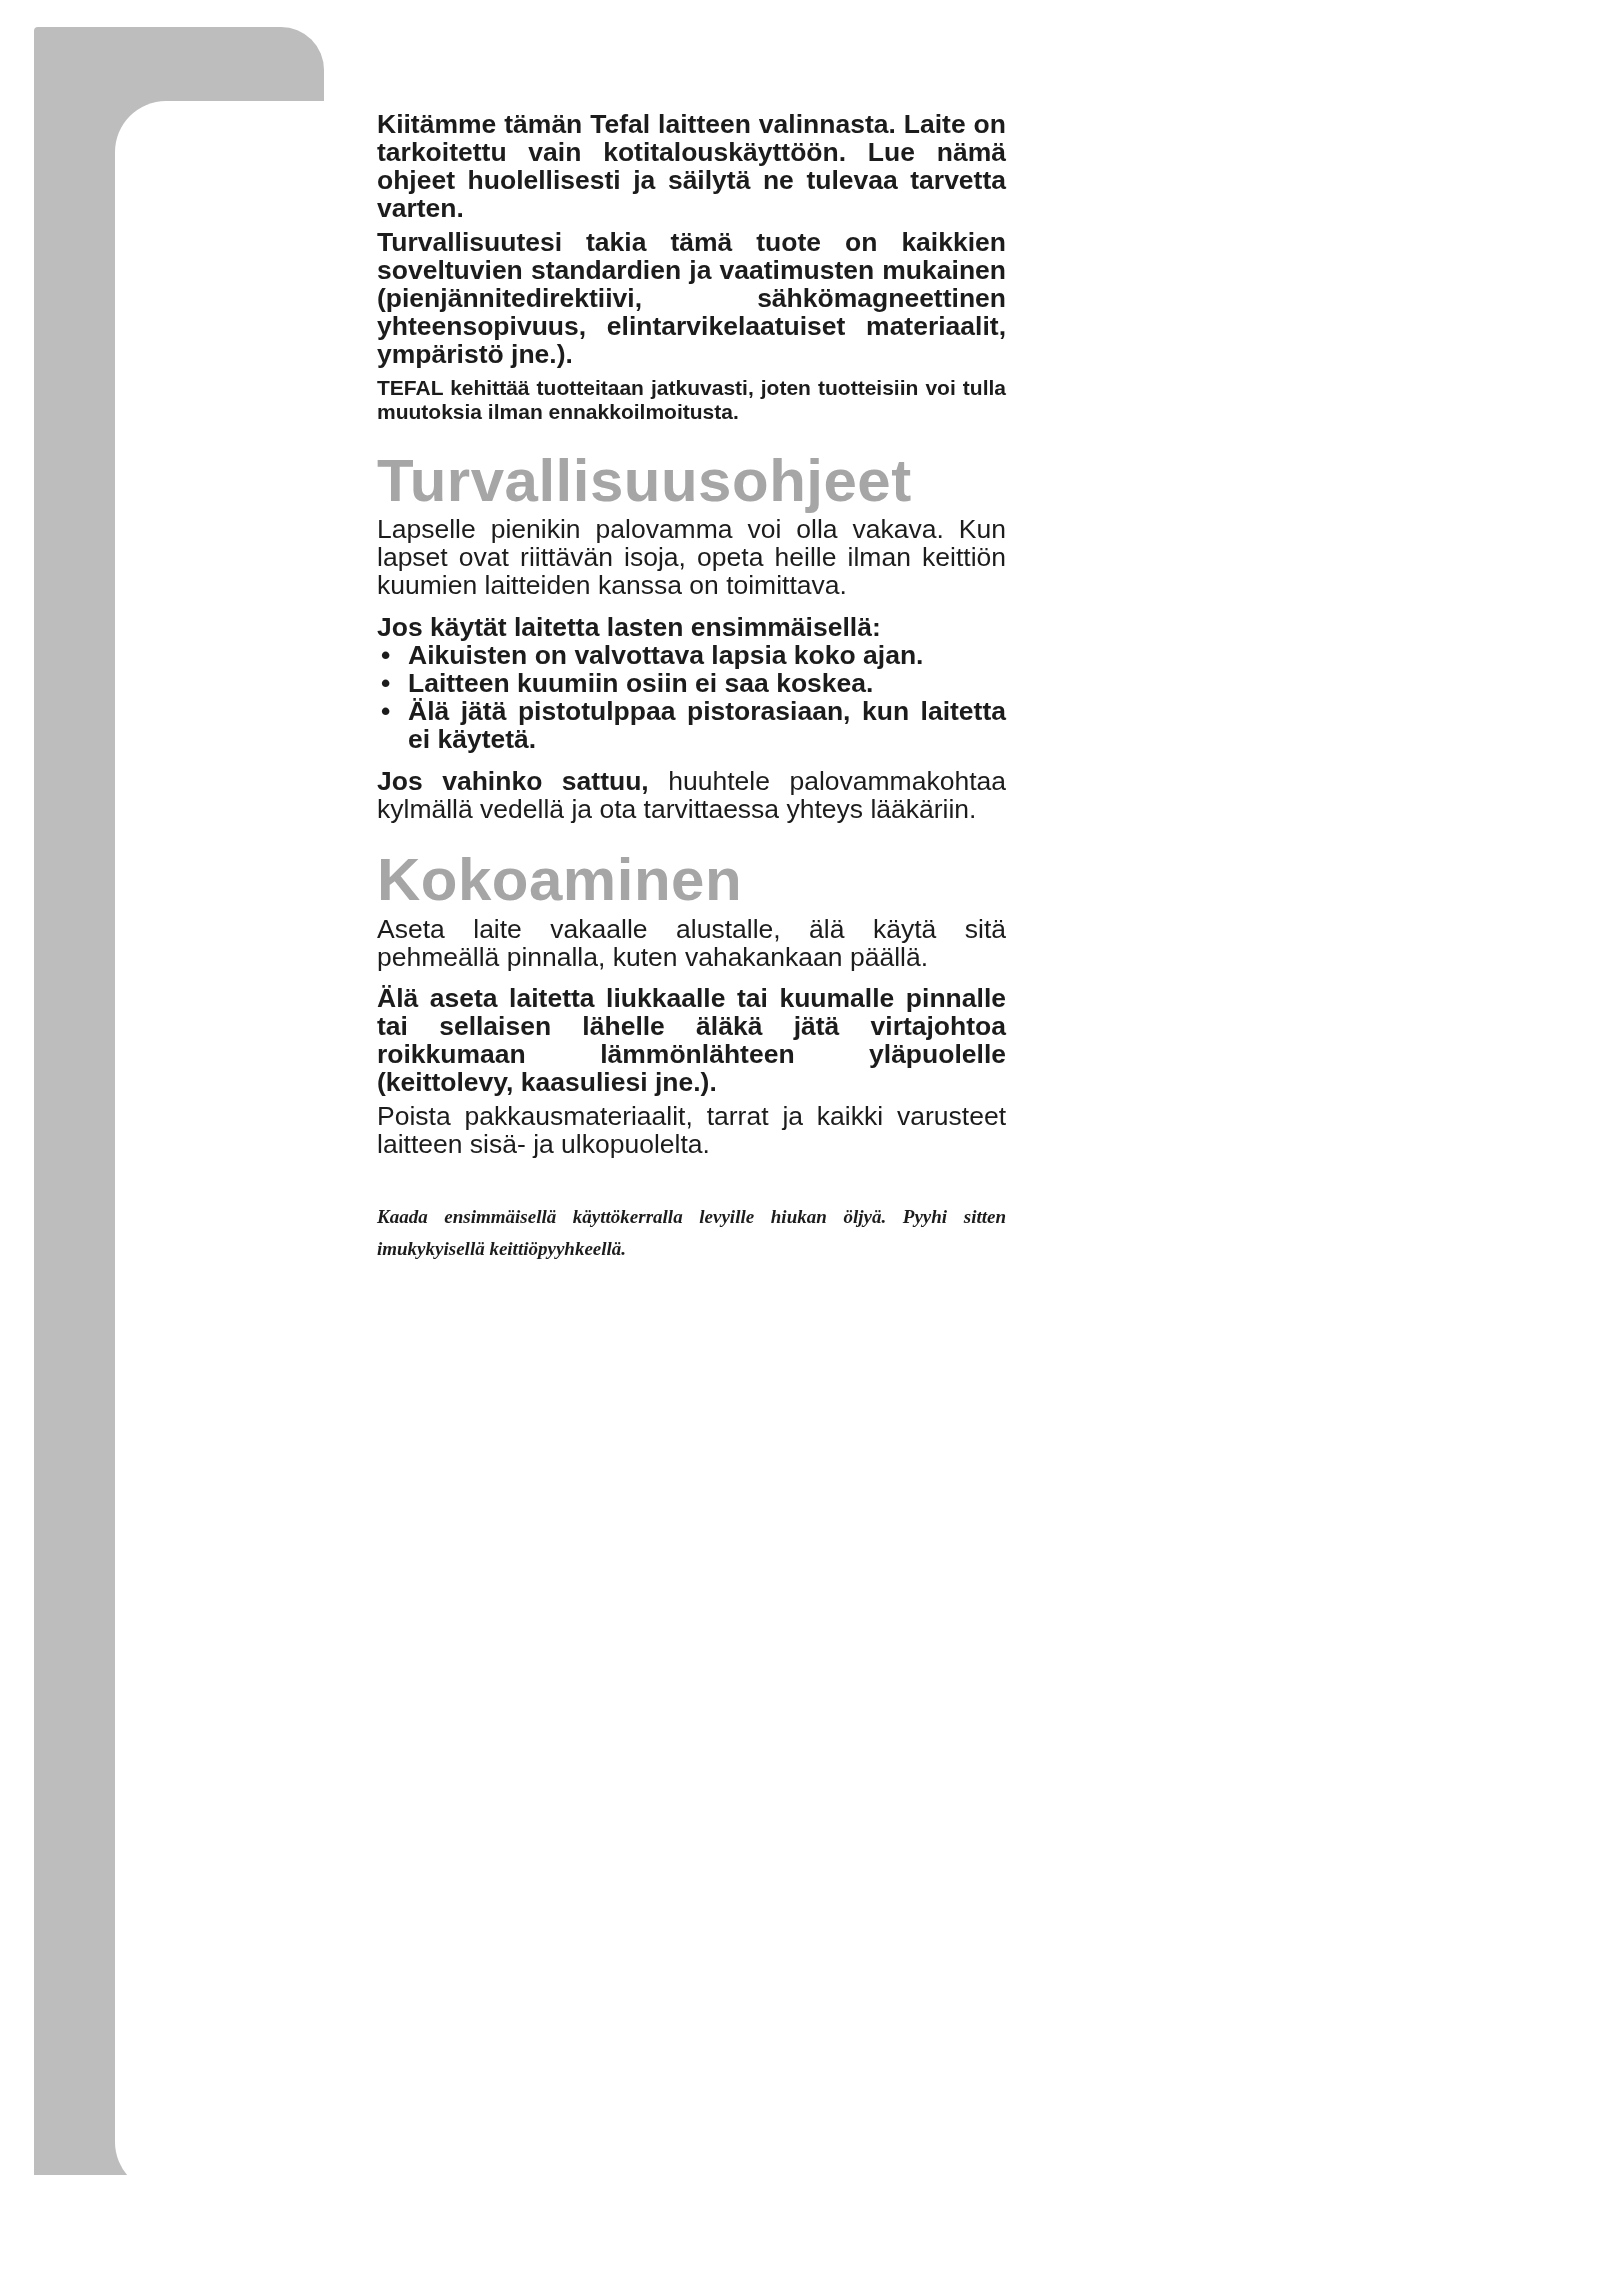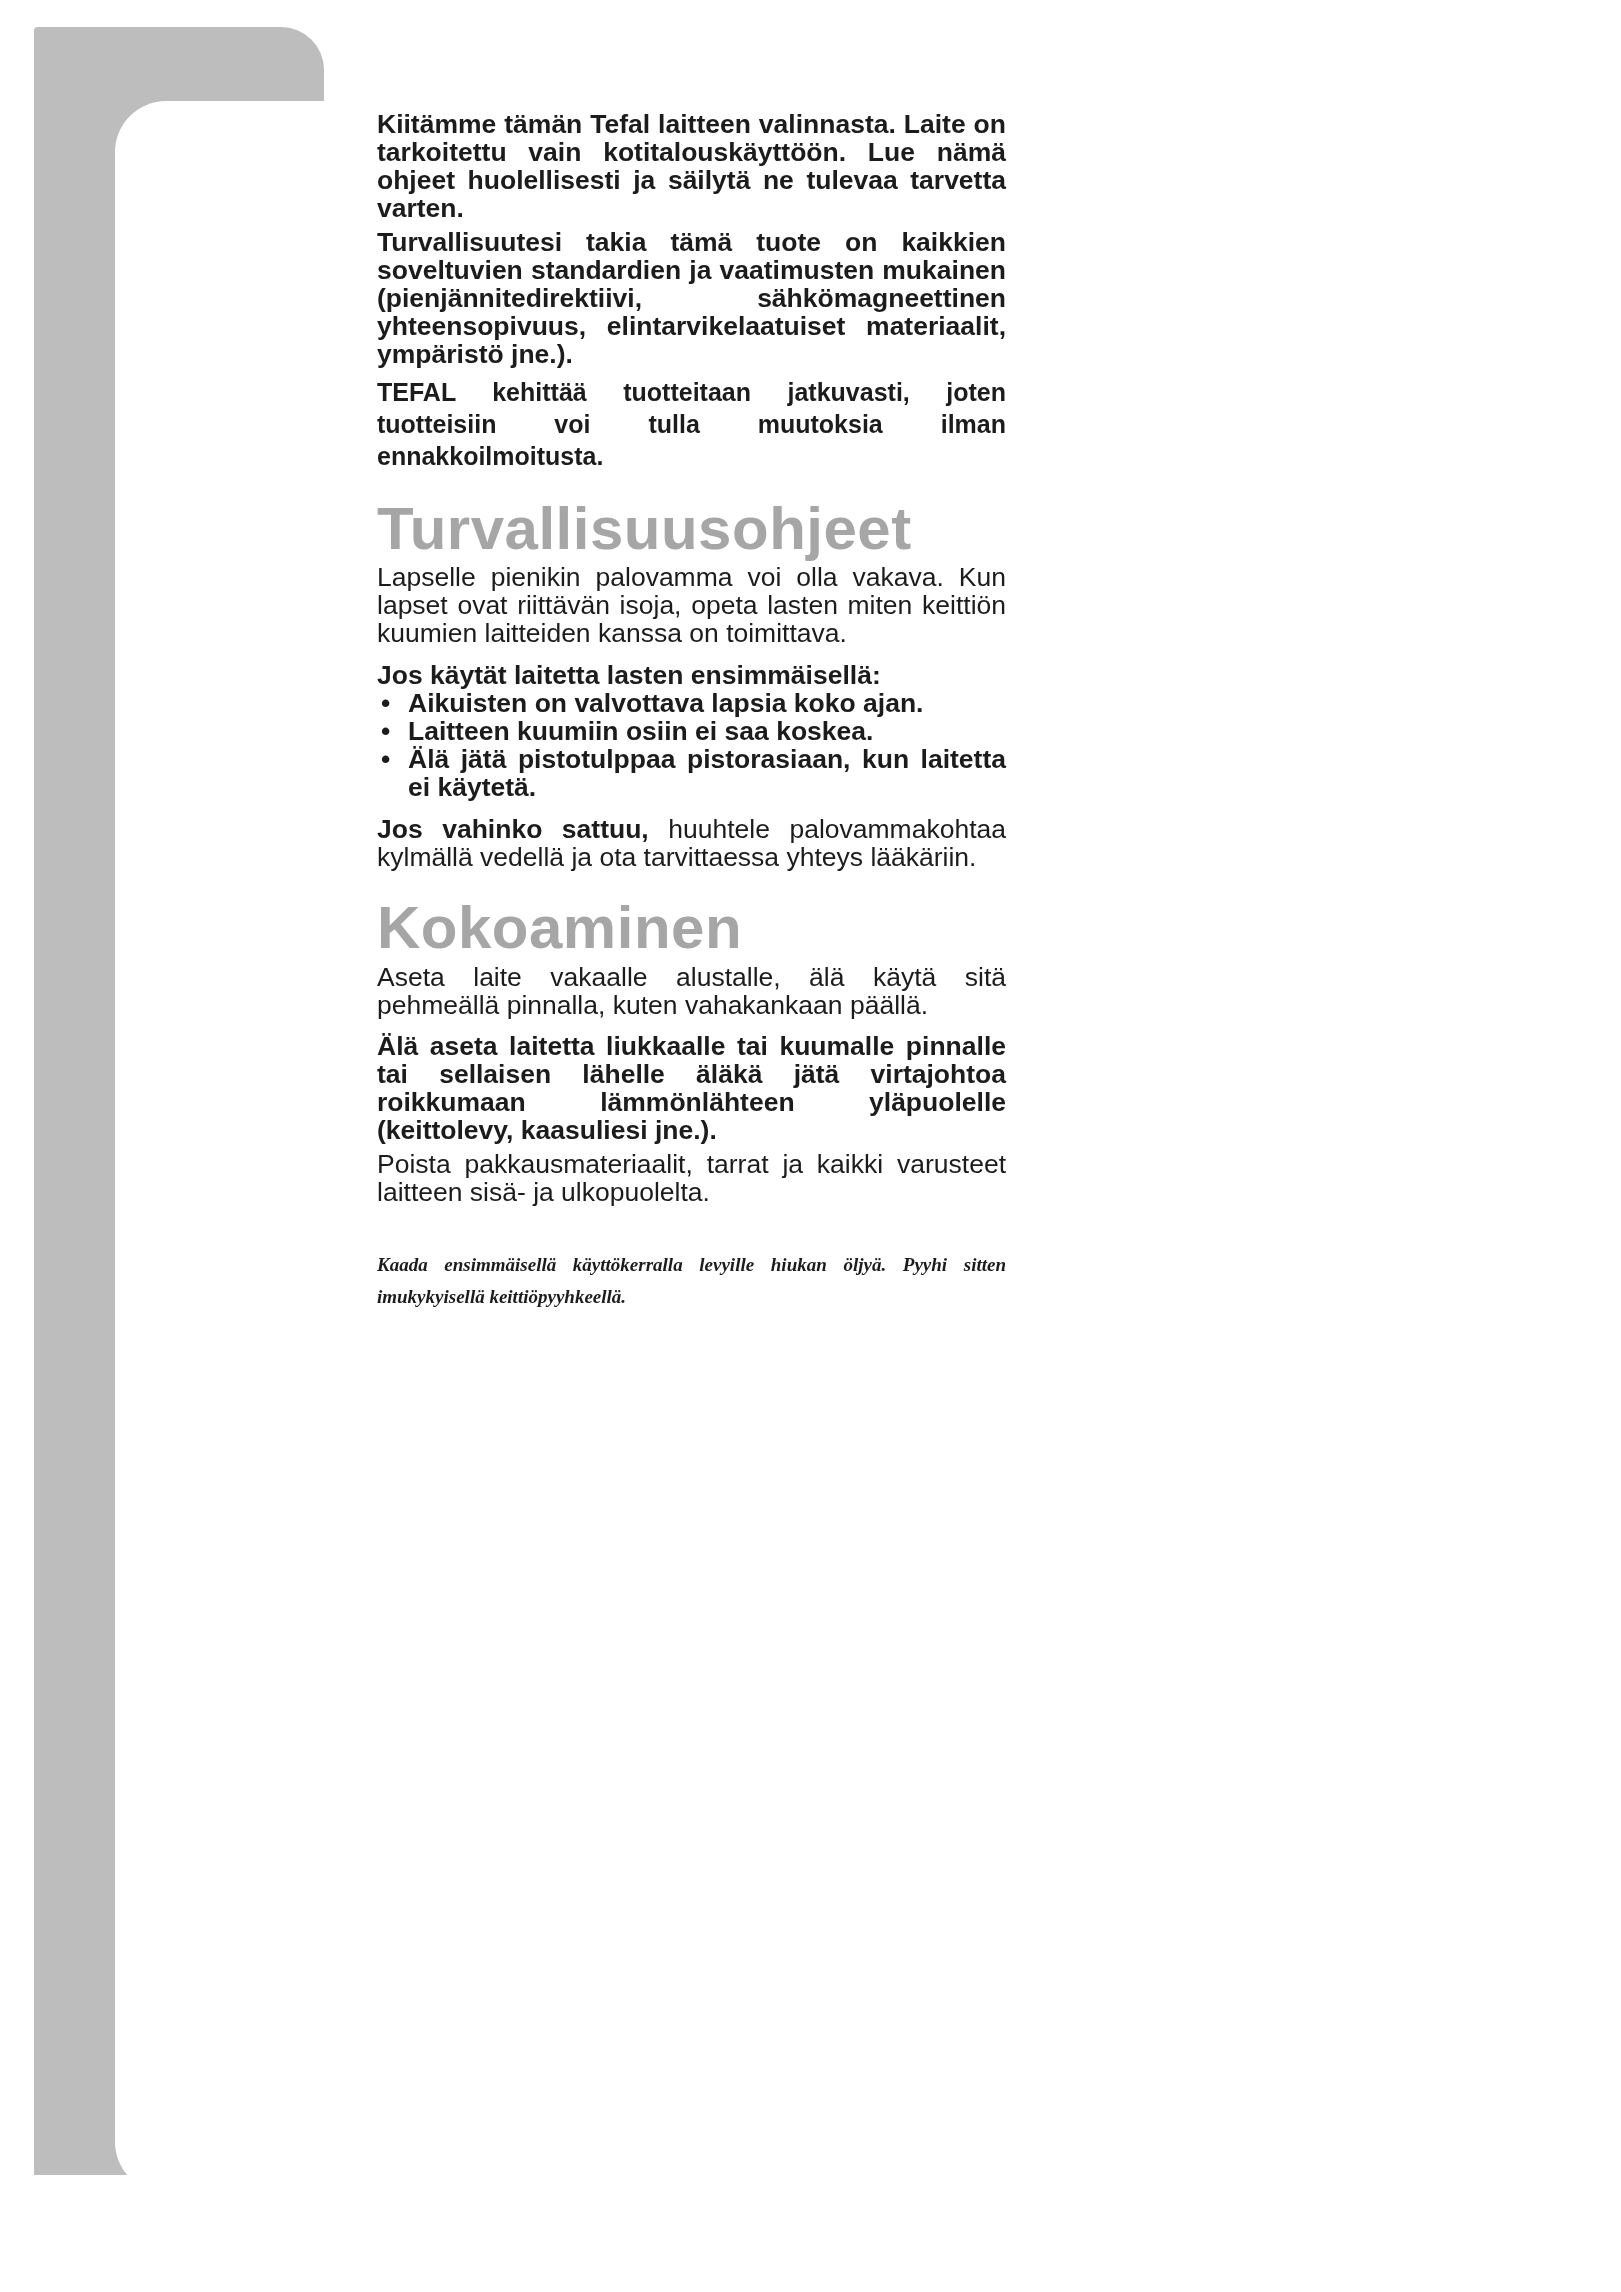--- a/index.html
+++ b/index.html
@@ -42,22 +42,22 @@
     line-height: 28px;
     text-align: justify;
   }
   .content p { margin: 0; }
   .b { font-weight: bold; }
   .mt6  { margin-top: 5.9px !important; }
   .mt14 { margin-top: 13.7px !important; }
   .mt44 { margin-top: 43px !important; }
   .note {
     font-weight: bold;
-    font-size: 25px;
-    line-height: 32px;
+    font-size: 21px;
+    line-height: 24px;
     margin-top: 7.8px !important;
   }
   h1.section {
     margin: 33px 0 11.8px 0;
     font-size: 60px;
     line-height: 47px;
     font-weight: bold;
     color: #a6a6a6;
     letter-spacing: 0.5px;
     text-align: left;
@@ -94,21 +94,21 @@
   <div class="bracket-footer"></div>
 
   <div class="content">
 
     <p class="b">Kiitämme tämän Tefal laitteen valinnasta. Laite on tarkoitettu vain kotitalouskäyttöön. Lue nämä ohjeet huolellisesti ja säilytä ne tulevaa tarvetta varten.</p>
     <p class="b mt6">Turvallisuutesi takia tämä tuote on kaikkien soveltuvien standardien ja vaatimusten mukainen (pienjännitedirektiivi, sähkömagneettinen yhteensopivuus, elintarvikelaatuiset materiaalit, ympäristö jne.).</p>
     <p class="note">TEFAL kehittää tuotteitaan jatkuvasti, joten tuotteisiin voi tulla muutoksia ilman ennakkoilmoitusta.</p>
 
     <h1 class="section">Turvallisuusohjeet</h1>
 
-    <p>Lapselle pienikin palovamma voi olla vakava. Kun lapset ovat riittävän isoja, opeta lasten miten keittiön kuumien laitteiden kanssa on toimittava.</p>
+    <p>Lapselle pienikin palovamma voi olla vakava. Kun lapset ovat riittävän isoja, opeta heille ilman keittiön kuumien laitteiden kanssa on toimittava.</p>
     <p class="b mt14">Jos käytät laitetta lasten ensimmäisellä:</p>
 
     <ul class="bullets">
       <li>
         <span class="marker">•</span>
         <span>Aikuisten on valvottava lapsia koko ajan.</span>
       </li>
       <li>
         <span class="marker">•</span>
         <span>Laitteen kuumiin osiin ei saa koskea.</span>

